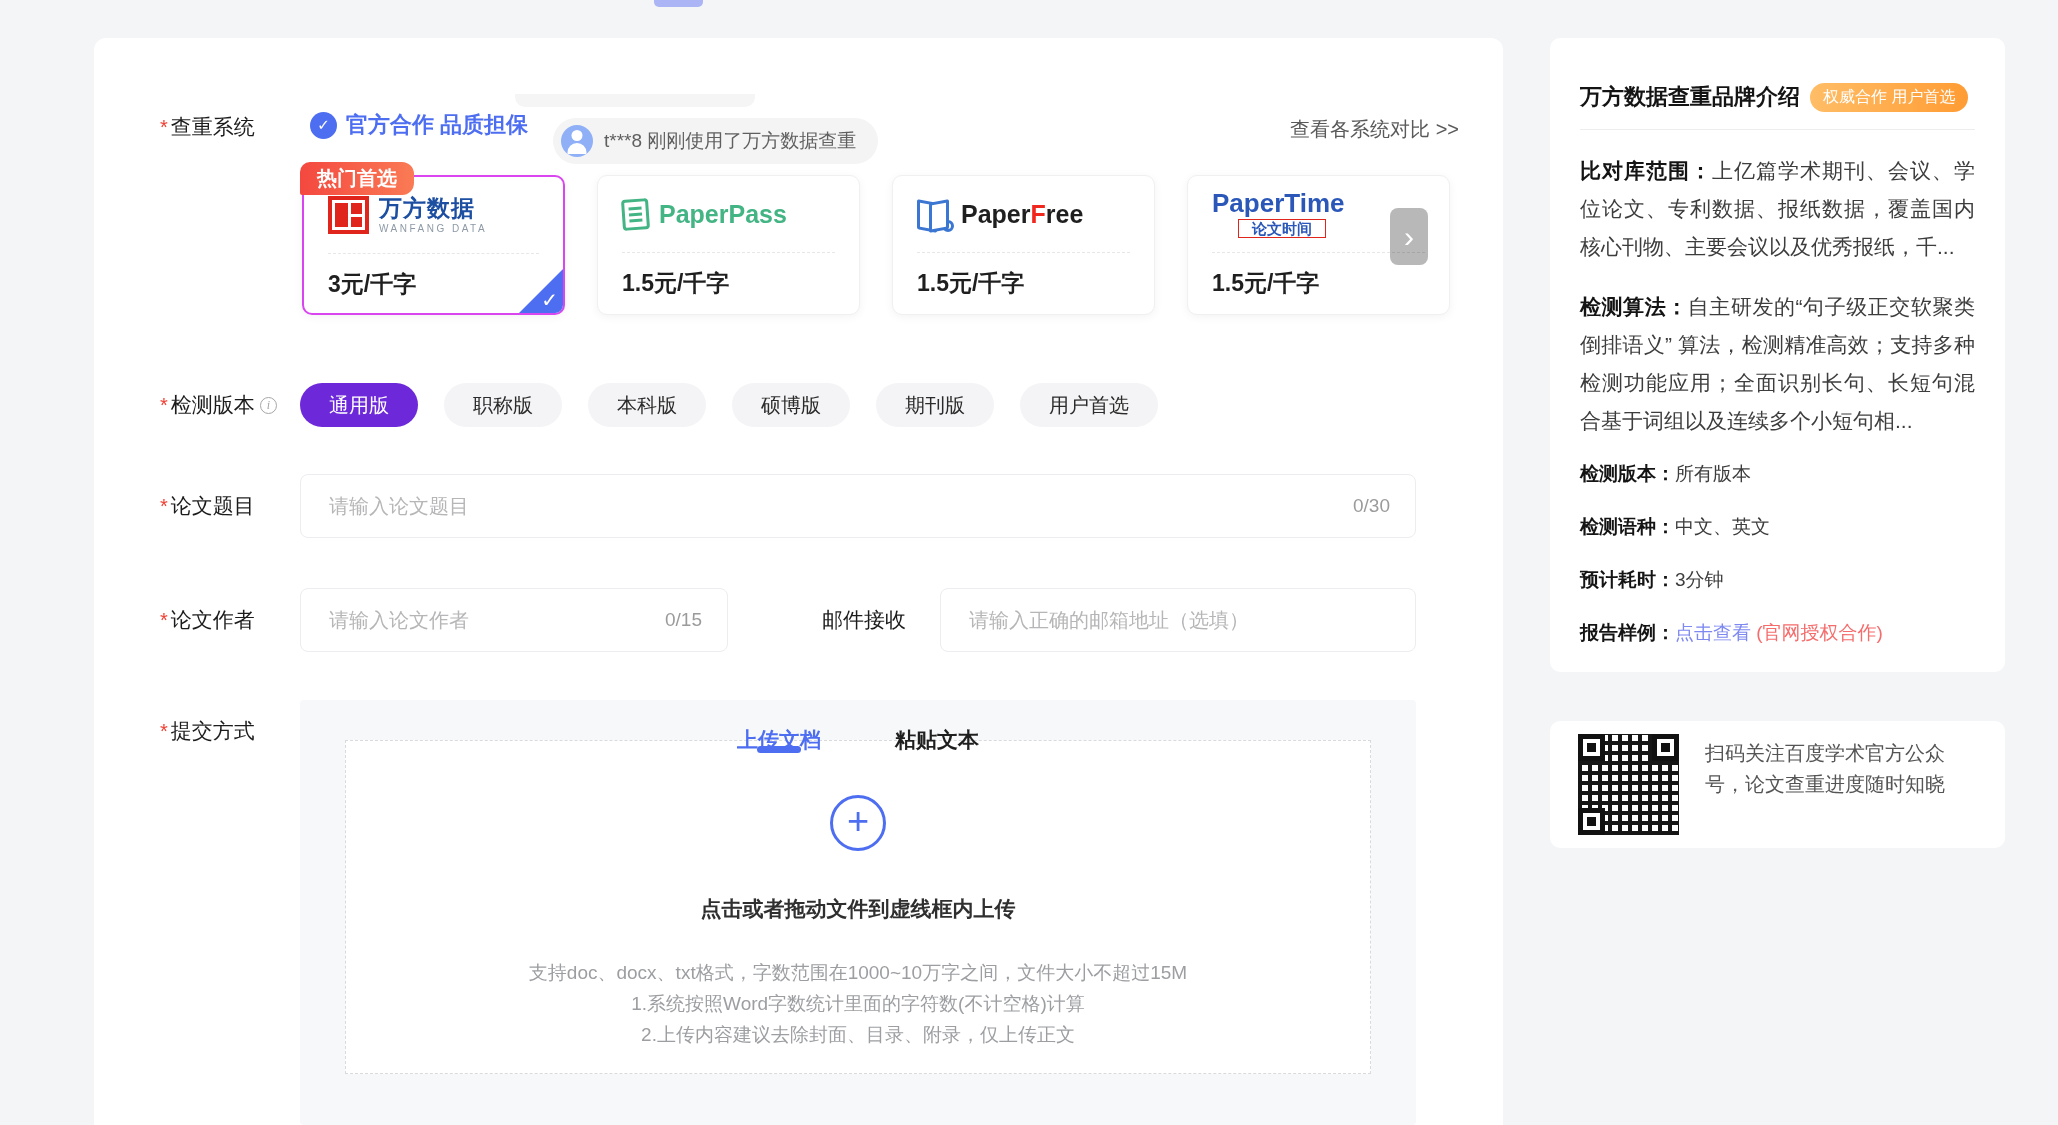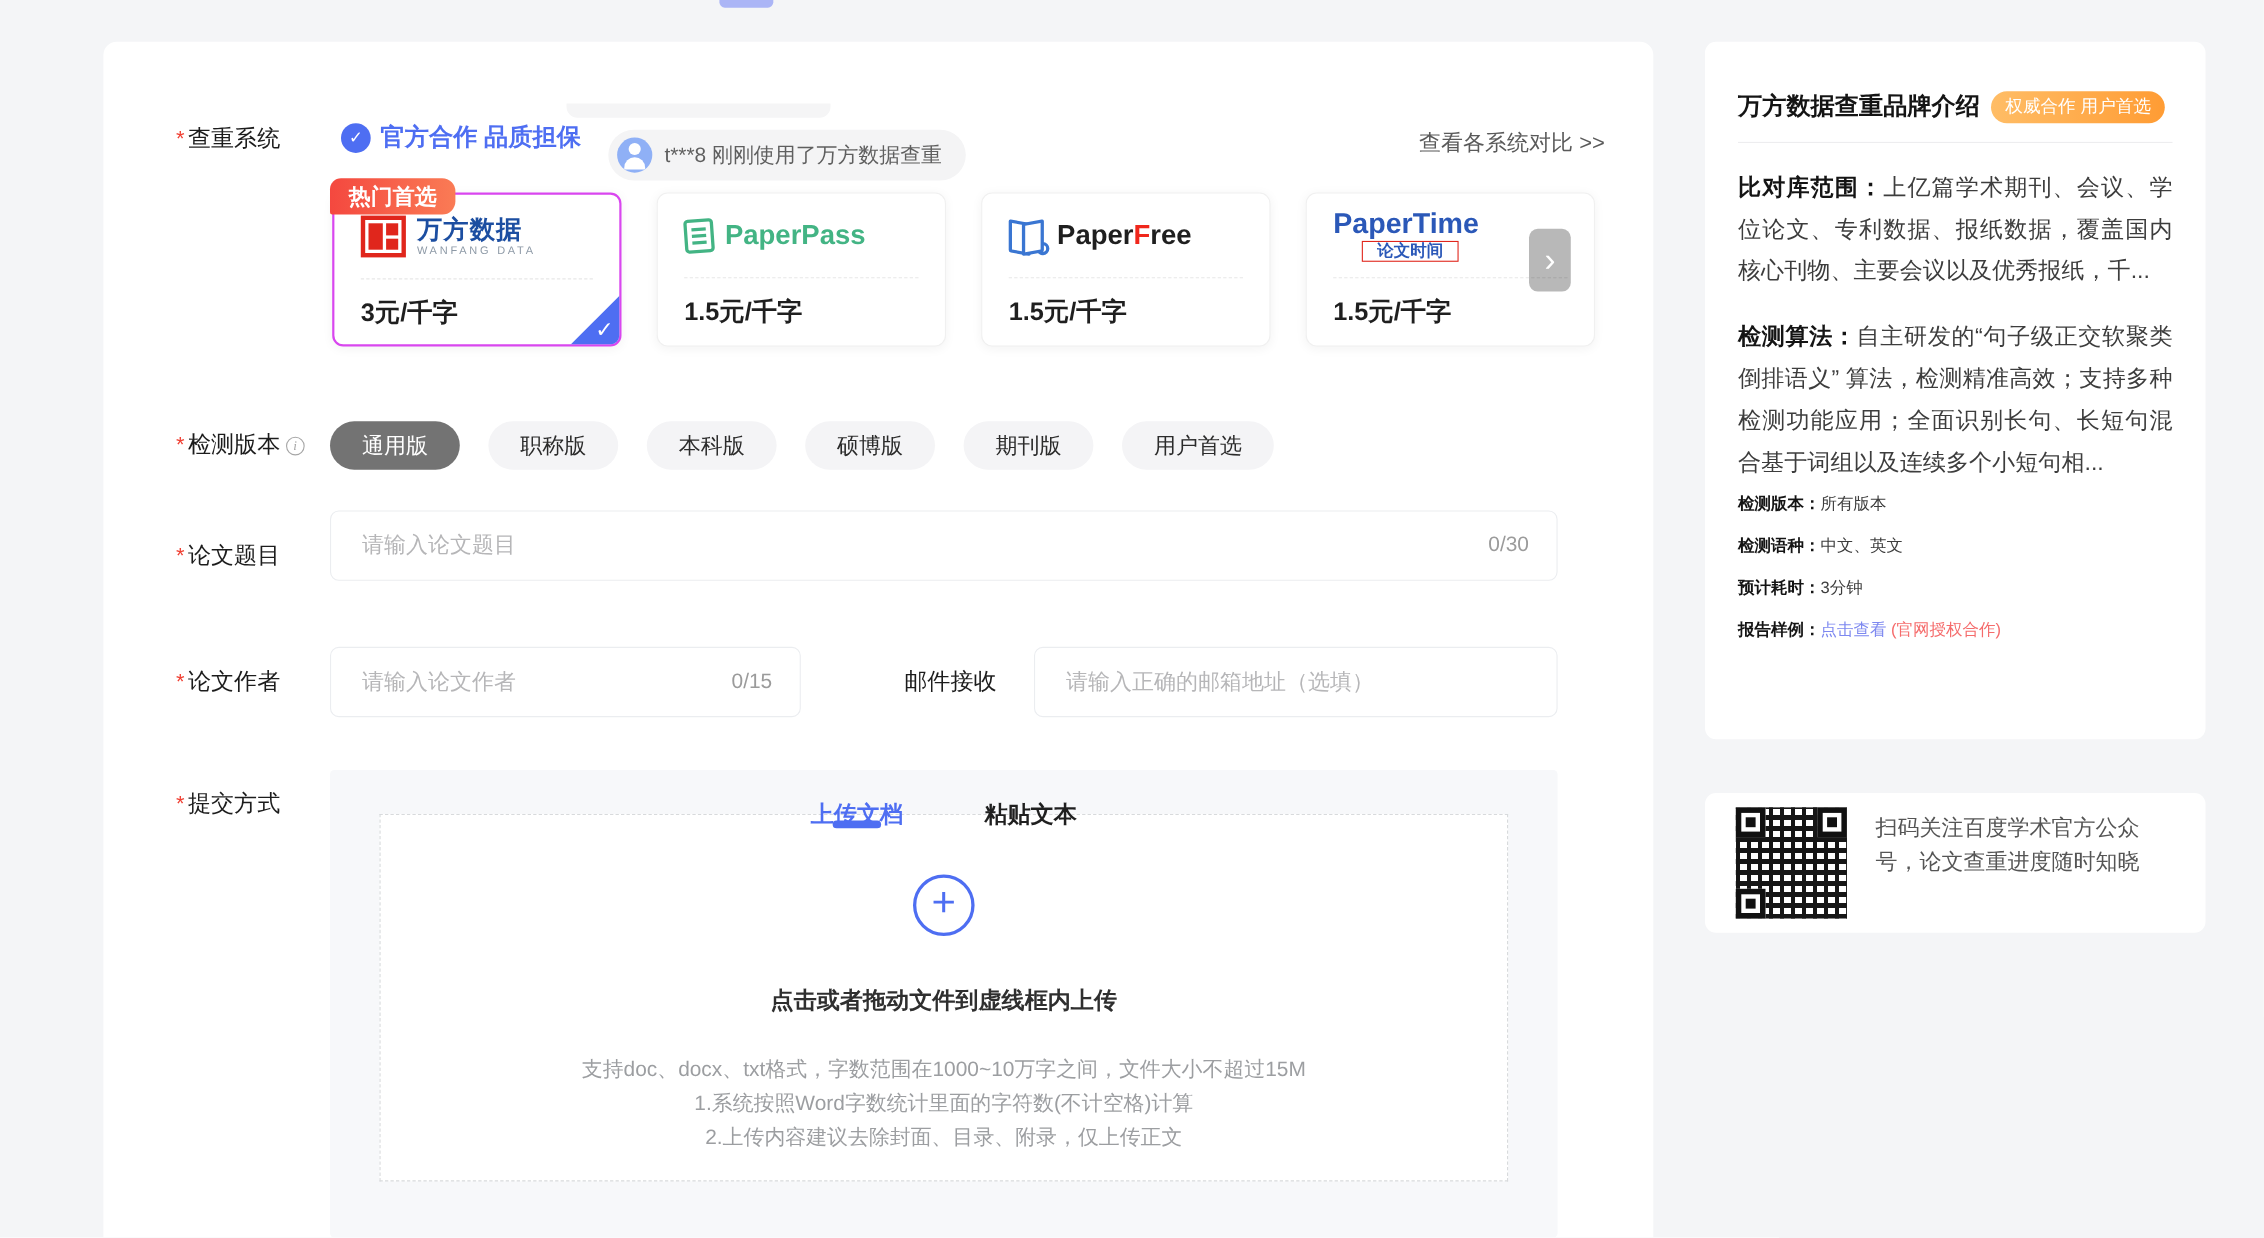--- a/index.html
+++ b/index.html
@@ -54,21 +54,21 @@
   .pf-mag{position:absolute;right:-3px;bottom:-3px;width:12px;height:12px;border:3px solid #3a76d2;border-radius:50%;background:#fff}
   .pf-name{font-size:25px;font-weight:700;color:#1f1f1f;white-space:nowrap}
   .pf-name .red{color:#f0271c}
   .pt-text{display:flex;flex-direction:column;align-items:flex-start;line-height:1}
   .pt-main{font-size:26px;font-weight:700;color:#2b58b8;white-space:nowrap}
   .pt-sub{font-size:15px;color:#2b58b8;font-weight:700;margin:3px 0 0 26px;padding:1px 13px;border:1.5px solid #e0261c;white-space:nowrap}
 
   
   .pills{position:absolute;left:206px;top:345px;display:flex;gap:26px}
   .pill{height:44px;padding:0 29px;border-radius:22px;background:#f4f4f6;color:#2b2b2b;font-size:20px;display:flex;align-items:center;cursor:pointer;white-space:nowrap}
-  .pill.active{background:#737373;color:#fff}
+  .pill.active{background:#6d28d9;color:#fff}
   .info-i{display:inline-flex;width:17px;height:17px;border:1.5px solid #a6a6a6;border-radius:50%;color:#a6a6a6;font-size:12px;align-items:center;justify-content:center;margin-left:5px;font-style:italic;font-family:"Liberation Serif",serif}
 
   
   .in-wrap{position:absolute;height:64px}
   .in-wrap input{width:100%;height:100%;border:1px solid #ebedf0;border-radius:8px;padding:0 82px 0 28px;font-size:20px;color:#333;background:#fff;outline:none;font-family:inherit}
   .in-wrap input::placeholder{color:#b6b6b8}
   .counter{position:absolute;right:26px;top:50%;transform:translateY(-50%);font-size:19px;color:#9b9b9b}
 
   
   .gray-panel{position:absolute;left:206px;top:662px;width:1116px;height:425px;background:#f7f8fa;border-radius:4px}
@@ -81,21 +81,21 @@
   .up-title{margin-top:44px;font-size:21px;font-weight:700;color:#2f2f2f}
   .up-hints{margin-top:34px;text-align:center;font-size:19px;color:#9c9ea1;line-height:31px}
 
   
   .s-title-row{display:flex;align-items:center;gap:10px}
   .s-title{font-size:22px;font-weight:700;color:#141414;white-space:nowrap}
   .s-badge{height:29px;padding:0 13px;border-radius:15px;background:linear-gradient(90deg,#ffbd66,#ff9c34);color:#fff;font-size:16px;display:flex;align-items:center;white-space:nowrap}
   .s-div{border-top:1px solid #ededef;margin-top:17px}
   .s-para{margin-top:22px;font-size:21px;line-height:38px;color:#3d3d3d;text-align:justify}
   .s-para b,.s-fact b{color:#141414;font-weight:700}
-  .s-fact{font-size:15px;line-height:38px;color:#3d3d3d;white-space:nowrap}
+  .s-fact{margin-top:15px;font-size:19px;line-height:38px;color:#3d3d3d;white-space:nowrap}
   .s-link{color:#7d88f0;cursor:pointer}
   .s-note{color:#f56c6c}
 
   
   .qr{width:101px;height:101px;flex-shrink:0;background-color:#fff;position:relative;background-image:repeating-linear-gradient(0deg,#161616 0 4px,transparent 4px 10px),repeating-linear-gradient(90deg,#161616 0 4px,transparent 4px 10px)}
   .qr .f{position:absolute;width:27px;height:27px;border:5px solid #111;background:#fff}
   .qr .f::after{content:"";position:absolute;inset:4px;background:#111}
   .f1{left:0;top:0}.f2{right:0;top:0}.f3{left:0;bottom:0}
   .qr-cap{font-size:20px;line-height:31px;color:#555;padding-top:4px}
 </style>
@@ -186,21 +186,21 @@
     <span class="pill">本科版</span>
     <span class="pill">硕博版</span>
     <span class="pill">期刊版</span>
     <span class="pill">用户首选</span>
   </div>
 
   <div class="flabel" style="top:455px">
     <span class="req">*</span>
     <span>论文题目</span>
   </div>
-  <div class="in-wrap" style="left:206px;top:426px;width:1116px">
+  <div class="in-wrap" style="left:206px;top:436px;width:1116px">
     <input type="text" placeholder="请输入论文题目" style="">
     <span class="counter">0/30</span>
   </div>
 
   <div class="flabel" style="top:569px">
     <span class="req">*</span>
     <span>论文作者</span>
   </div>
   <div class="in-wrap" style="left:206px;top:550px;width:428px">
     <input type="text" placeholder="请输入论文作者" style="">

